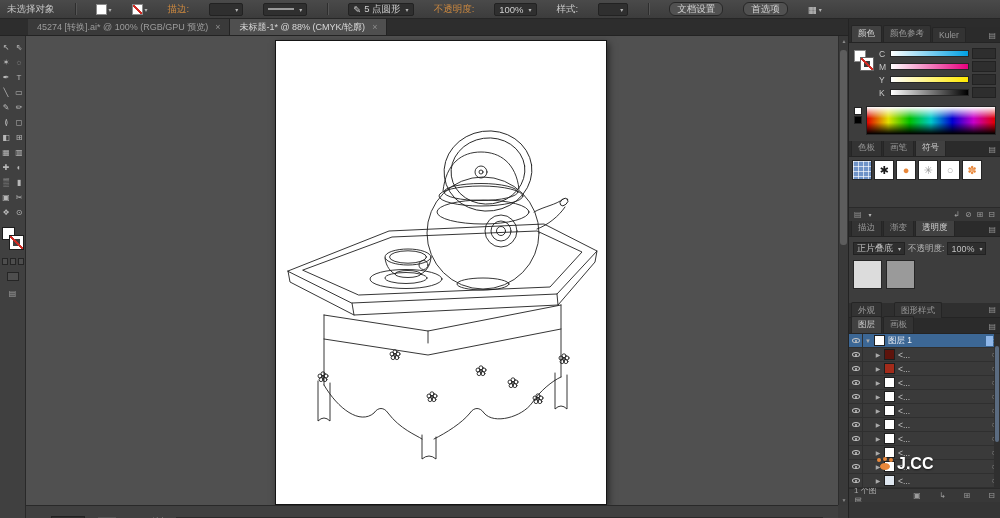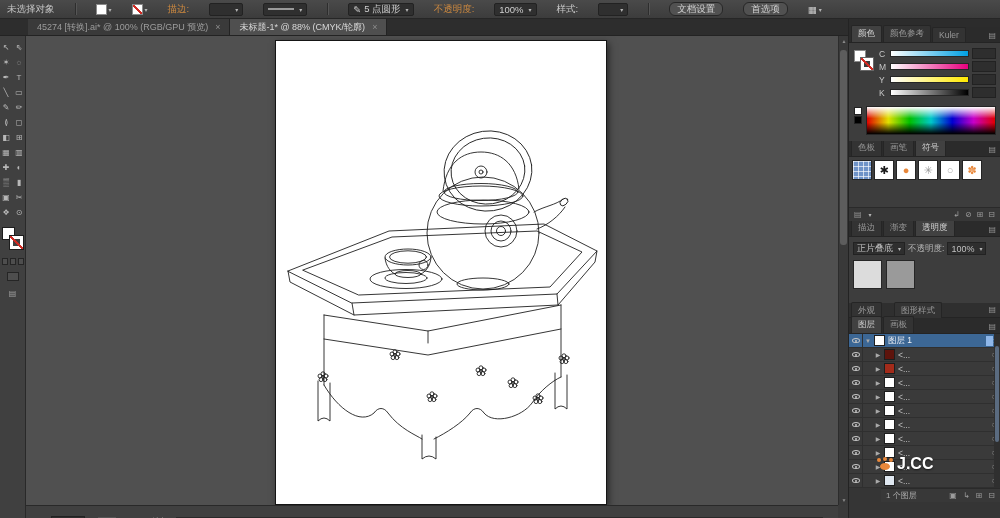--- a/index.html
+++ b/index.html
@@ -138,21 +138,21 @@
   .l-disc { width:10px; text-align:center; font-size:6px; color:#aaa; flex:none; }
   .l-disc.ind { margin-left:10px; }
   .l-thumb { width:11px; height:11px; border:1px solid #1e1e1e; background:#fff; margin:0 3px 0 1px; flex:none; }
   .l-label { flex:1; font-size:8.5px; white-space:nowrap; overflow:hidden; }
   .l-target { width:13px; text-align:center; color:#9a9a9a; font-size:7px; flex:none; }
   .l-chip { position:absolute; right:7px; top:2px; width:7px; height:10px; }
   .lrow.selected { color:#eef2f8; }
   .layers-scroll { position:absolute; right:0; top:0; bottom:0; width:6px; background:#2f2f2f; }
   .layers-scroll .thumb { position:absolute; left:1px; top:8%; width:4px; height:62%; background:#5a6b80; border-radius:2px; }
   .layers-footer { height:14px; border-top:1px solid #2a2a2a; background:#383838;
-    display:flex; align-items:center; gap:6px; padding:0 5px; font-size:8px; color:#aaa;margin-left:32px; }
+    display:flex; align-items:center; gap:18px; padding:0 5px; font-size:8px; color:#aaa; }
   .lf-ic { font-size:8px; color:#9d9d9d; }
   .rc-fill { flex:1; background:#353535; }
 
   
   .watermark { position:absolute; left:28px; top:436px; display:flex; align-items:center; gap:4px; z-index:6; }
   .wm-icon { position:relative; width:16px; height:14px; }
   .wm-pad { position:absolute; left:3px; top:6px; width:10px; height:7px; background:currentColor; border-radius:50%; }
   .wm-t1 { position:absolute; left:0; top:1px; width:4px; height:4px; background:currentColor; border-radius:50%; }
   .wm-t2 { position:absolute; left:6px; top:0; width:4px; height:4px; background:currentColor; border-radius:50%; }
   .wm-t3 { position:absolute; left:12px; top:1px; width:4px; height:4px; background:currentColor; border-radius:50%; }

